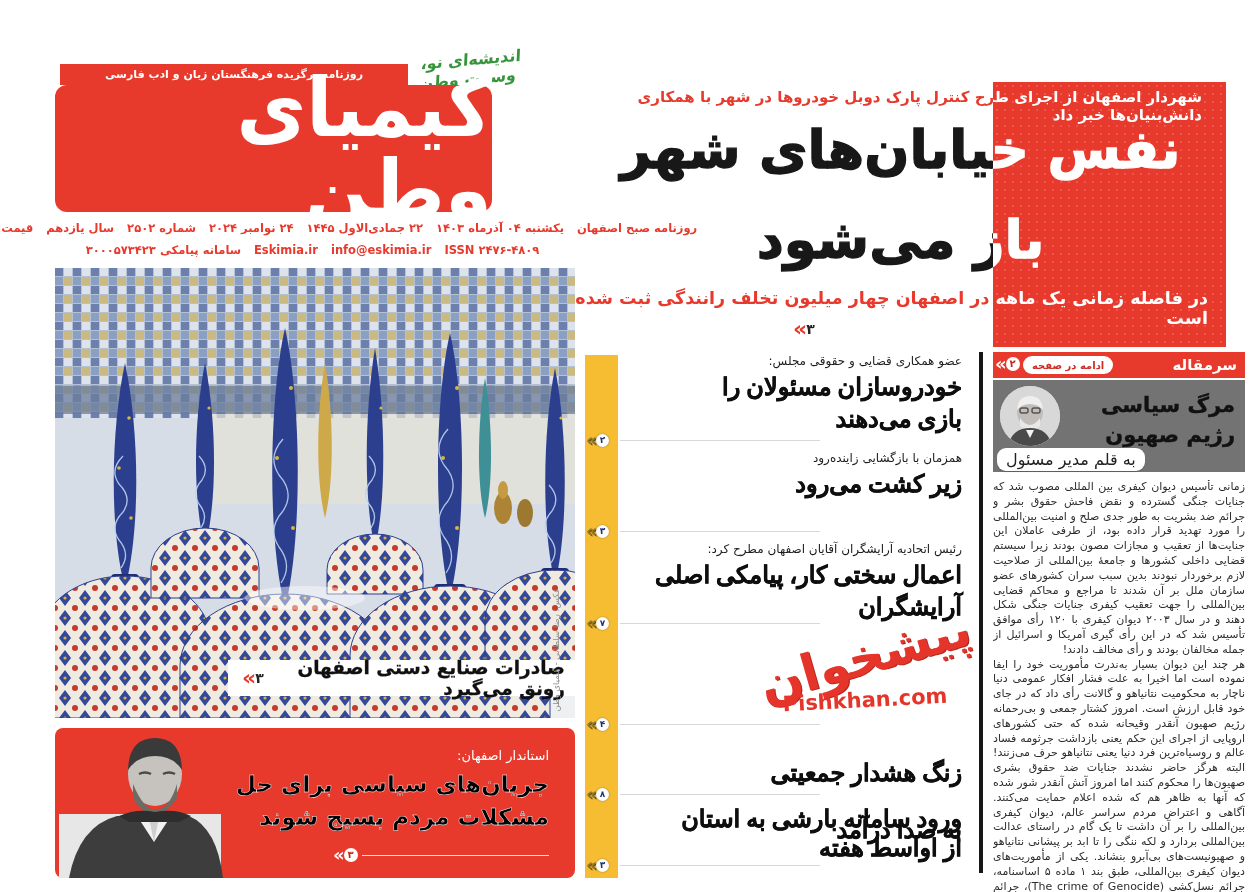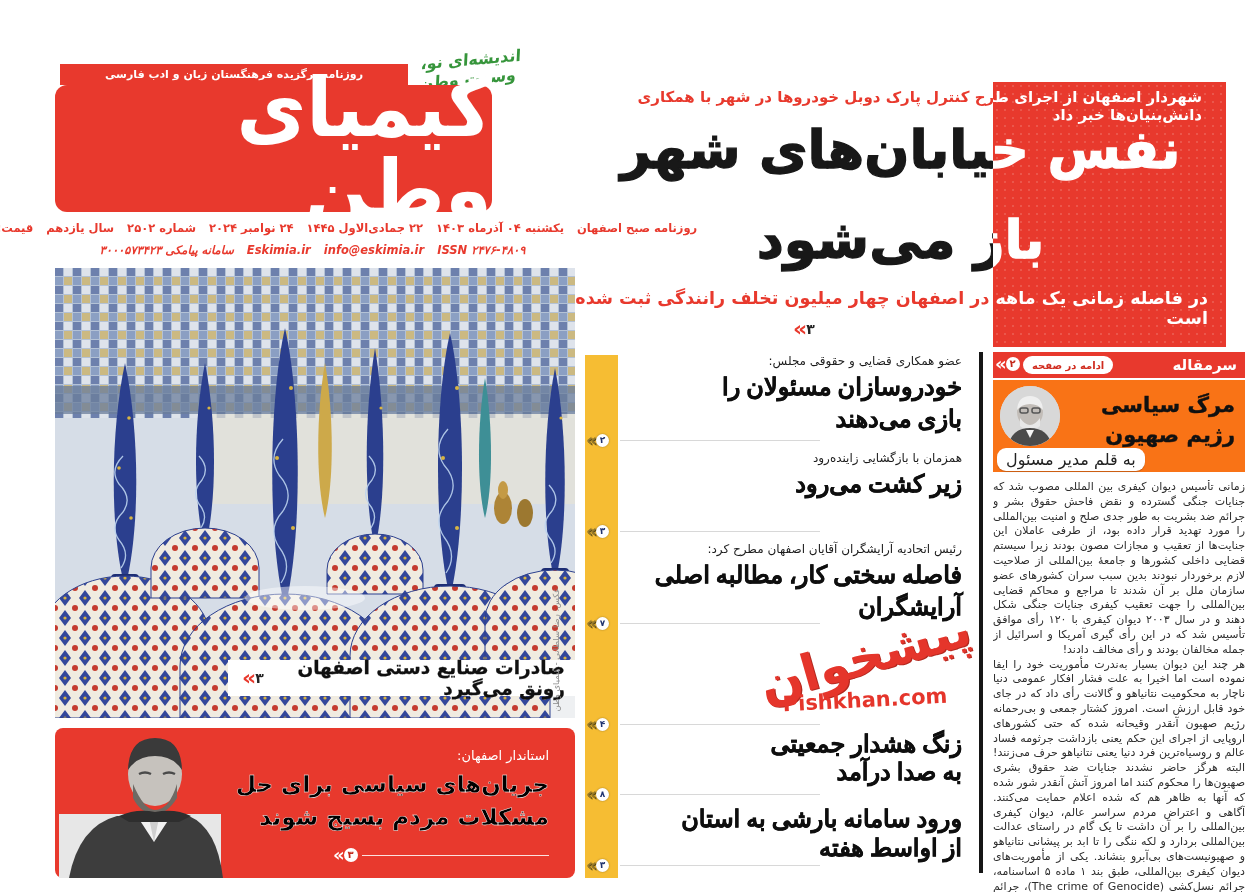--- a/index.html
+++ b/index.html
@@ -9,21 +9,21 @@
   .award-strip{position:absolute;left:60px;top:64px;width:348px;height:21px;background:#e8392d;
 '    'border-radius:2px;color:#fff;font-size:11px;font-weight:bold;display:flex;align-items:center;justify-content:center;direction:rtl;}
   .slogan{position:absolute;left:420px;top:48px;width:150px;color:#36953b;font-size:16px;font-weight:bold;
     transform:rotate(-5deg) skewX(-8deg);direction:rtl;text-align:left;}
   .logo-box{position:absolute;left:55px;top:85px;width:437px;height:127px;background:#e8392d;border-radius:12px;
     display:flex;align-items:center;justify-content:center;}
   .logo-text{color:#fff;font-size:76px;font-weight:bold;direction:rtl;transform:scaleY(1.08);line-height:1;}
   .dateline{position:absolute;left:55px;width:515px;display:flex;justify-content:center;gap:13px;
     color:#e8392d;font-size:11.5px;font-weight:bold;white-space:nowrap;}
   .dateline.l1{top:221px;direction:rtl;}
-  .dateline.l2{top:243px;direction:ltr;font-size:11.5px;font-style:italic;}
+  .dateline.l2{top:243px;direction:ltr;font-size:11.5px;}
   
   .lead{position:absolute;left:575px;top:60px;width:651px;height:292px;}
   .red-block{position:absolute;left:418px;top:22px;width:233px;height:265px;background:#e8392d;
     background-image:radial-gradient(rgba(255,255,255,.15) 1.1px,transparent 1.5px);background-size:8px 8px;}
   .tt-row{position:absolute;left:0;width:651px;direction:rtl;}
   .tt{position:absolute;left:0;top:0;width:651px;}
   .tt.dark{clip-path:inset(0 233px 0 0);}
   .tt.light{clip-path:inset(0 0 0 418px);color:#fff;}
   .kicker-row{top:28px;height:22px;font-size:15px;font-weight:bold;}
   .kicker-row .tt{text-align:right;padding-right:24px;box-sizing:border-box;}
@@ -49,36 +49,36 @@
   .pmark.white-mark .pnum{background:#fff;color:#c22619;font-size:10px;width:14px;height:14px;border-radius:50%;
      display:inline-flex;align-items:center;justify-content:center;}
   
   .midcol{position:absolute;left:585px;top:352px;width:397px;height:528px;}
   .ybar{position:absolute;left:0;top:3px;width:33px;height:523px;background:#f6bd33;}
   .vdivider{position:absolute;left:394px;top:0;width:4px;height:521px;background:#161616;}
   .art{position:absolute;right:0;left:40px;direction:rtl;text-align:right;padding-right:20px;}
   .art .akicker{font-size:12px;color:#1c1c1c;margin-bottom:3px;}
   .art .aline{font-size:24px;font-weight:bold;color:#0f0f0f;font-family:Liberation Serif, serif;-webkit-text-stroke:.4px #0f0f0f;}
   .a1 .aline,.a2 .aline,.a3 .aline{line-height:32px;}
-  .a4 .aline{line-height:26px;} .a5 .aline{line-height:28px;} .a6 .aline{line-height:29px;}
+  .a4 .aline{line-height:26px;} .a5 .aline{line-height:28px;margin-top:29px;} .a6 .aline{line-height:29px;}
   .seprow{position:absolute;left:1px;height:16px;display:flex;align-items:center;}
   .sepline{position:absolute;left:34px;width:200px;height:1px;background:#d8d8d8;top:8px;}
   
   .watermark{position:absolute;left:745px;top:628px;width:240px;z-index:30;text-align:center;pointer-events:auto;}
   .wm-fa{color:#e5352b;font-size:50px;font-weight:bold;transform:rotate(-16deg);direction:rtl;
     text-shadow:1px 1px 0 #b3281f;}
   .wm-url{color:#e5352b;font-size:21px;font-weight:bold;margin-top:2px;transform:rotate(-3deg);}
   
   .edcol{position:absolute;left:993px;top:352px;width:252px;}
   .ed-head{position:relative;height:26px;background:#e8392d;direction:rtl;display:flex;align-items:center;}
   .ed-label{color:#fff;font-size:15px;font-weight:bold;padding-right:8px;}
   .cont-pill{position:absolute;left:30px;top:4px;height:18px;background:#fff;border-radius:9px;
     color:#d02c1f;font-size:10px;font-weight:bold;display:flex;align-items:center;padding:0 9px;direction:rtl;}
   .cont-badge{position:absolute;left:2px;top:3px;}
-  .ed-yellow{position:relative;margin-top:2px;height:92px;background:#f97316;direction:rtl;}
+  .ed-yellow{position:relative;margin-top:2px;height:92px;background:#737373;direction:rtl;}
   .ed-title{padding:10px 10px 0 0;font-size:21px;font-weight:bold;color:#111;line-height:30px;
     -webkit-text-stroke:.4px #111;text-align:right;}
   .ed-photo{position:absolute;left:7px;top:6px;width:60px;height:60px;border-radius:50%;overflow:hidden;background:#dcdcdc;}
   .byline-pill{position:absolute;left:4px;top:68px;background:#fff;border-radius:9px;font-size:16px;color:#222;
     padding:2px 9px;direction:rtl;box-shadow:0 1px 1px rgba(0,0,0,.2);}
   .ed-body{margin-top:8px;height:414px;overflow:hidden;direction:rtl;text-align:justify;
     font-size:11px;line-height:14.8px;color:#2d2d2d;white-space:pre-line;}
   
   .photo{position:absolute;left:55px;top:268px;width:520px;height:450px;overflow:hidden;background:#cfd8e2;}
   .photo-caption{position:absolute;left:173px;top:392px;right:0;height:36px;background:#fff;display:flex;
@@ -170,21 +170,21 @@
     <div class="seprow" style="top:171px">
       <span class="pmark bar-mark">
         <span class="chev">«</span>
         <span class="pnum">۳</span>
         </span>
       <span class="sepline"></span>
     </div>
 
     <div class="art a3" style="top:190px">
       <div class="akicker">رئیس اتحادیه آرایشگران آقایان اصفهان مطرح کرد:</div>
-      <div class="aline">فاصله سختی کار، مطالبه اصلی</div>
+      <div class="aline">اعمال سختی کار، پیامکی اصلی</div>
       <div class="aline">آرایشگران</div>
     </div>
     <div class="seprow" style="top:263px">
       <span class="pmark bar-mark">
         <span class="chev">«</span>
         <span class="pnum">۷</span>
         </span>
       <span class="sepline"></span>
     </div>
 

